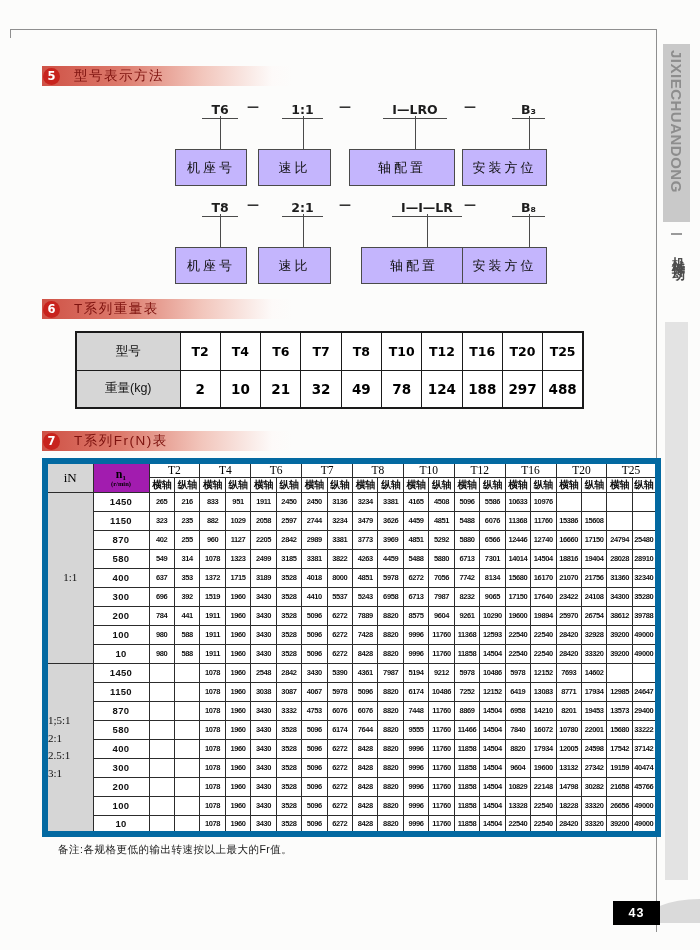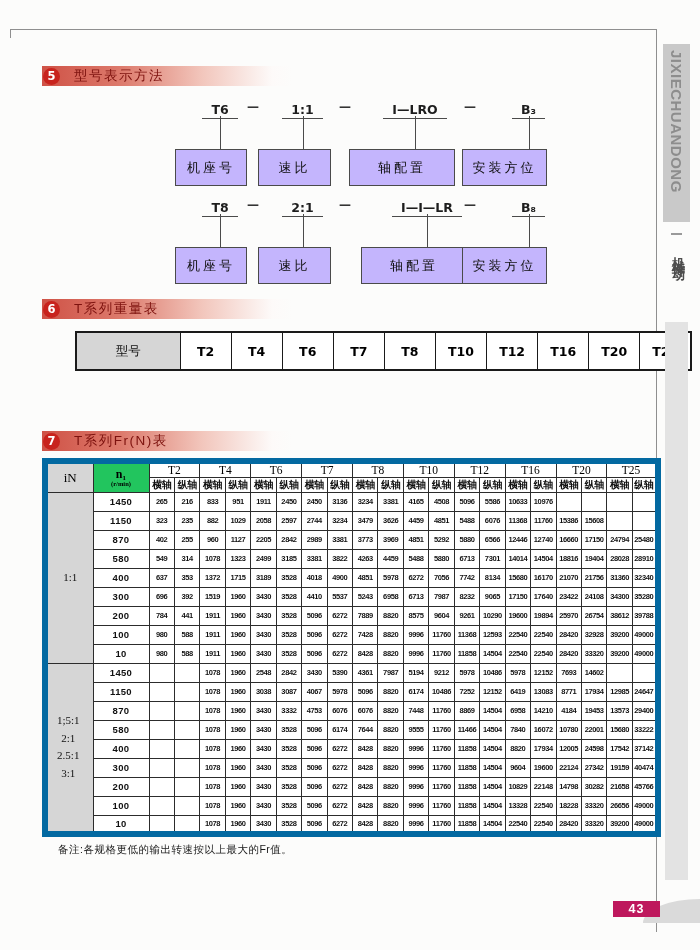--- a/index.html
+++ b/index.html
@@ -26,59 +26,59 @@
          transform:translateX(-50%);font-family:"DejaVu Sans",sans-serif;}
   .dcol{position:absolute;top:0;height:87px;}
   .dcode{height:16px;text-align:center;}
   .dcode span{display:inline-block;padding:0 9px 1px;border-bottom:1px solid #4a4a4a;font-size:12.5px;
               font-weight:bold;color:#1d1d1d;font-family:"DejaVu Sans",sans-serif;transform:translateX(var(--sh));}
   .dline{width:1px;height:33px;background:#4a4a4a;margin-left:calc(50% + var(--sh));}
   .dbox{height:37px;border:1px solid #4a4a4a;background:#c4b5fd;display:flex;align-items:center;
         justify-content:center;font-size:13px;letter-spacing:3px;color:#111;}
 
   
-  #weight-table{position:absolute;left:75px;top:331px;width:617px;border-collapse:collapse;
+  #weight-table{position:absolute;left:75px;top:331px;width:509px;border-collapse:collapse;
                 table-layout:fixed;border:2px solid #1a1a1a;}
   #weight-table td{border:1px solid #1a1a1a;text-align:center;height:38px;background:#fff;overflow:hidden;}
   #weight-table td.wh{background:#d6d6d6;font-size:12.5px;color:#111;}
   #weight-table td.wm{font-size:12.5px;font-weight:bold;font-family:"DejaVu Sans",sans-serif;}
   #weight-table td.wv{font-size:13.5px;font-weight:bold;font-family:"DejaVu Sans",sans-serif;}
 
   
   #fr-table{position:absolute;left:42px;top:458px;width:613px;border-collapse:collapse;
             table-layout:fixed;border:6px solid #0369a1;}
   #fr-table th,#fr-table td{border:1px solid #2c2c2c;text-align:center;padding:0;overflow:hidden;white-space:nowrap;}
   #fr-table th.hin{background:#d6d6d6;font-family:"Liberation Serif",serif;font-size:13px;font-weight:normal;}
-  #fr-table th.hn1{background:#22c55e;font-family:"Liberation Serif",serif;font-size:12px;font-weight:bold;line-height:1.05;}
+  #fr-table th.hn1{background:#a21caf;font-family:"Liberation Serif",serif;font-size:12px;font-weight:bold;line-height:1.05;}
   #fr-table th.hn1 .sub{display:block;font-size:6.5px;font-weight:bold;letter-spacing:0;}
   #fr-table th.hmodel{font-family:"Liberation Serif",serif;font-size:11.5px;font-weight:normal;height:16px;background:#fff;}
   #fr-table th.haxis{font-size:10px;font-weight:bold;height:15px;background:#fff;letter-spacing:-0.5px;color:#111;}
   #fr-table tbody td{height:19px;background:#fff;}
   #fr-table td.ratio{background:#d6d6d6;font-family:"Liberation Serif",serif;font-size:11px;color:#111;vertical-align:middle;}
-  #fr-table td.ratio div{text-align:center;padding-right:4px;line-height:1.6;}
+  #fr-table td.ratio div{text-align:left;padding-right:4px;line-height:1.6;}
   #fr-table td.ratio.center div{text-align:center;padding-right:0;}
   #fr-table td.rn1{font-size:9.5px;font-weight:bold;letter-spacing:0.3px;color:#111;}
   #fr-table td.fv{font-size:7.5px;font-weight:bold;letter-spacing:-0.4px;color:#111;}
 
   .note{position:absolute;left:58px;top:843px;font-size:10.5px;color:#1a1a1a;letter-spacing:0.5px;}
 
   
   .brand-strip{position:absolute;left:663px;top:44px;width:27px;height:178px;background:#c9c9c9;
                display:flex;justify-content:center;}
   .brand-strip span{writing-mode:vertical-rl;font-size:15px;font-weight:bold;color:#8d8d8d;
                     letter-spacing:0.5px;margin-top:6px;}
   .brand-dash{position:absolute;left:671px;top:233px;width:11px;height:2px;background:#9a9a9a;}
   .brand-cn{position:absolute;left:669px;top:246px;writing-mode:vertical-rl;font-size:13px;
             font-weight:bold;color:#4d4d4d;letter-spacing:4px;}
   .side-strip{position:absolute;left:665px;top:322px;width:23px;height:558px;background:#e3e3e3;}
 
   
   .swoosh{position:absolute;left:643px;top:899px;width:57px;height:24px;background:#dadada;
           border-top-left-radius:57px 24px;}
-  .pagenum{position:absolute;left:613px;top:901px;width:47px;height:16px;background:#be185d;color:#fff;
+  .pagenum{position:absolute;left:613px;top:901px;width:47px;height:24px;background:#000000;color:#fff;
            font-size:12.5px;font-weight:bold;display:flex;align-items:center;justify-content:center;letter-spacing:1px;}
 </style>
 </head>
 <body>
 
 <div class="rule-top"></div>
 <div class="rule-top-tick"></div>
 <div class="rule-right"></div>
 
 <div class="sec" id="sec5">
@@ -162,20 +162,33 @@
         <td class="wm">T2</td>
         <td class="wm">T4</td>
         <td class="wm">T6</td>
         <td class="wm">T7</td>
         <td class="wm">T8</td>
         <td class="wm">T10</td>
         <td class="wm">T12</td>
         <td class="wm">T16</td>
         <td class="wm">T20</td>
         <td class="wm">T25</td>
+      </tr>
+      <tr>
+        <td class="wh">重量(kg)</td>
+        <td class="wv">2</td>
+        <td class="wv">10</td>
+        <td class="wv">21</td>
+        <td class="wv">32</td>
+        <td class="wv">49</td>
+        <td class="wv">78</td>
+        <td class="wv">124</td>
+        <td class="wv">188</td>
+        <td class="wv">297</td>
+        <td class="wv">488</td>
       </tr>
     </tbody>
   </table>
 
 <div class="sec" id="sec7">
   <span class="badge">7</span>
   <span class="title">T系列Fr(N)表</span>
 </div>
 
 <table id="fr-table">
@@ -339,21 +352,21 @@
       </tr>
       <tr>
         <td class="rn1">400</td>
         <td class="fv">637</td>
         <td class="fv">353</td>
         <td class="fv">1372</td>
         <td class="fv">1715</td>
         <td class="fv">3189</td>
         <td class="fv">3528</td>
         <td class="fv">4018</td>
-        <td class="fv">4900</td>
+        <td class="fv">8000</td>
         <td class="fv">4851</td>
         <td class="fv">5978</td>
         <td class="fv">6272</td>
         <td class="fv">7056</td>
         <td class="fv">7742</td>
         <td class="fv">8134</td>
         <td class="fv">15680</td>
         <td class="fv">16170</td>
         <td class="fv">21070</td>
         <td class="fv">21756</td>
@@ -515,21 +528,21 @@
         <td class="fv">4753</td>
         <td class="fv">6076</td>
         <td class="fv">6076</td>
         <td class="fv">8820</td>
         <td class="fv">7448</td>
         <td class="fv">11760</td>
         <td class="fv">8869</td>
         <td class="fv">14504</td>
         <td class="fv">6958</td>
         <td class="fv">14210</td>
-        <td class="fv">4184</td>
+        <td class="fv">8201</td>
         <td class="fv">19453</td>
         <td class="fv">13573</td>
         <td class="fv">29400</td>
       </tr>
       <tr>
         <td class="rn1">580</td>
         <td class="fv"></td>
         <td class="fv"></td>
         <td class="fv">1078</td>
         <td class="fv">1960</td>
@@ -584,21 +597,21 @@
         <td class="fv">5096</td>
         <td class="fv">6272</td>
         <td class="fv">8428</td>
         <td class="fv">8820</td>
         <td class="fv">9996</td>
         <td class="fv">11760</td>
         <td class="fv">11858</td>
         <td class="fv">14504</td>
         <td class="fv">9604</td>
         <td class="fv">19600</td>
-        <td class="fv">22124</td>
+        <td class="fv">13132</td>
         <td class="fv">27342</td>
         <td class="fv">19159</td>
         <td class="fv">40474</td>
       </tr>
       <tr>
         <td class="rn1">200</td>
         <td class="fv"></td>
         <td class="fv"></td>
         <td class="fv">1078</td>
         <td class="fv">1960</td>

